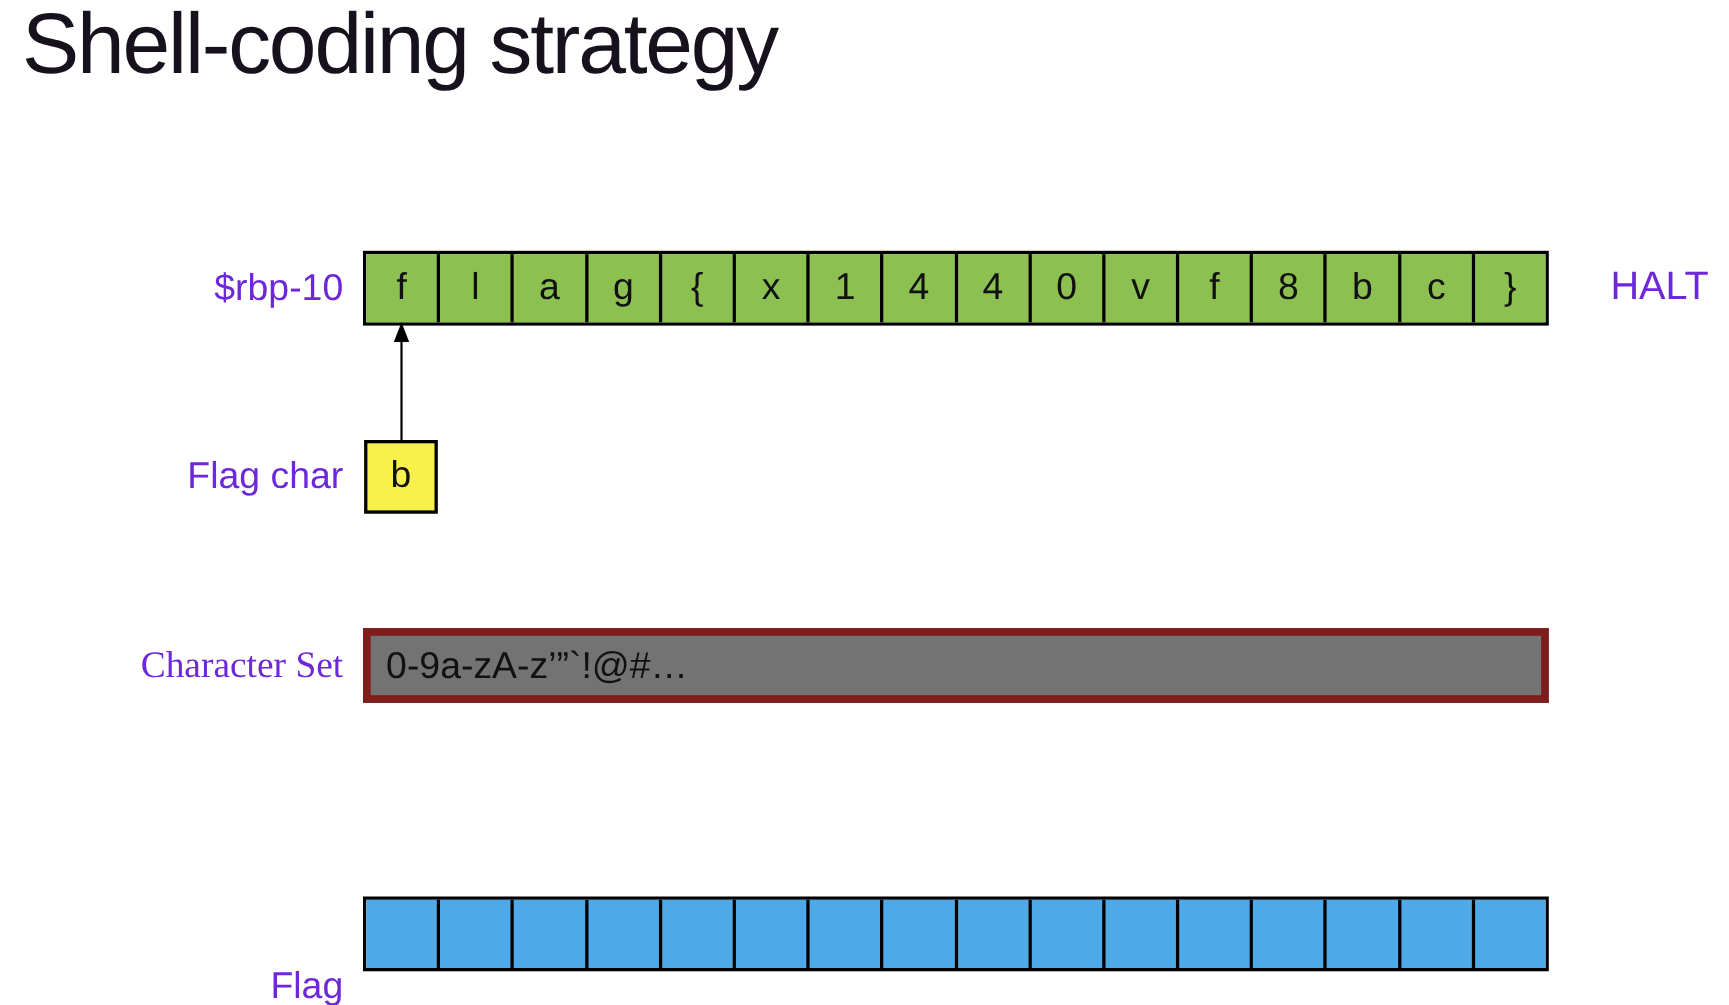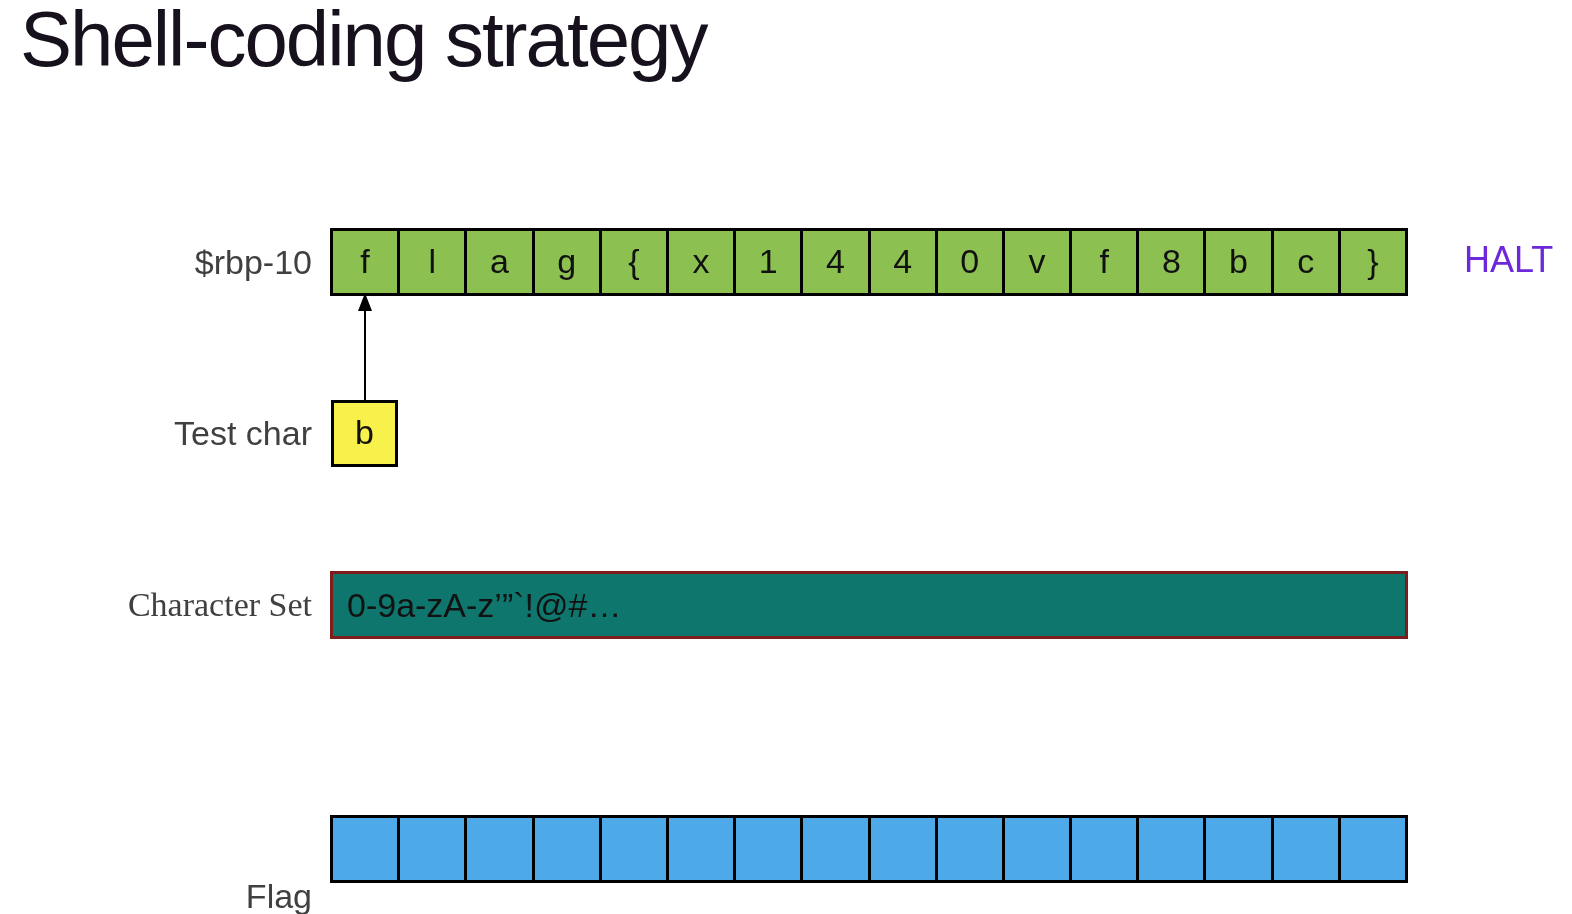--- a/index.html
+++ b/index.html
@@ -19,21 +19,21 @@
     font-weight: 300;
     letter-spacing: -2px;
     color: #16111c;
     white-space: nowrap;
   }
 
   .row-label {
     left: 40px; width: 272px;
     display: flex; align-items: center; justify-content: flex-end;
     font-size: 34px;
-    color: #404040;
+    color: #6d28d9;
     white-space: nowrap;
   }
 
   .cell-row {
     left: 330px; width: 1078px; height: 68px;
     box-sizing: border-box;
     border: 3px solid #000000;
     display: flex;
   }
   .cell {
@@ -68,22 +68,22 @@
     background: #f8f04b;
     display: flex; align-items: center; justify-content: center;
     font-size: 34px;
     padding-bottom: 2px;
   }
 
   .charset-box {
     left: 330px; top: 571px;
     width: 1078px; height: 68px;
     box-sizing: border-box;
-    border: 3px solid #7f1d1d;
-    background: #0f766e;
+    border: 7px solid #7f1d1d;
+    background: #737373;
     display: flex; align-items: center;
     padding-left: 14px;
     font-size: 34px;
   }
 
   .label-rbp { top: 228px; height: 68px; }
   .label-test { top: 400px; height: 67px; }
   .label-charset { top: 571px; height: 68px; font-family: Liberation Serif, serif; }
   .label-flag { top: 862px; height: 68px; }
 </style>
@@ -111,21 +111,21 @@
     <div class="cell">c</div>
     <div class="cell">}</div>
   </div>
 <div class="abs halt">HALT</div>
 
 <svg class="abs" style="left:351px; top:292px;" width="28" height="112" viewBox="0 0 28 112">
   <line x1="14" y1="110" x2="14" y2="14" stroke="#000000" stroke-width="2"></line>
   <polygon points="14,1 7,19 21,19" fill="#000000"></polygon>
 </svg>
 
-<div class="abs row-label label-test">Test char</div>
+<div class="abs row-label label-test">Flag char</div>
 <div class="abs test-box">
   <span>b</span>
 </div>
 
 <div class="abs row-label label-charset">Character Set</div>
 <div class="abs charset-box">
   <span>0-9a-zA-z’”`!@#…</span>
 </div>
 
 <div class="abs row-label label-flag">Flag</div>

